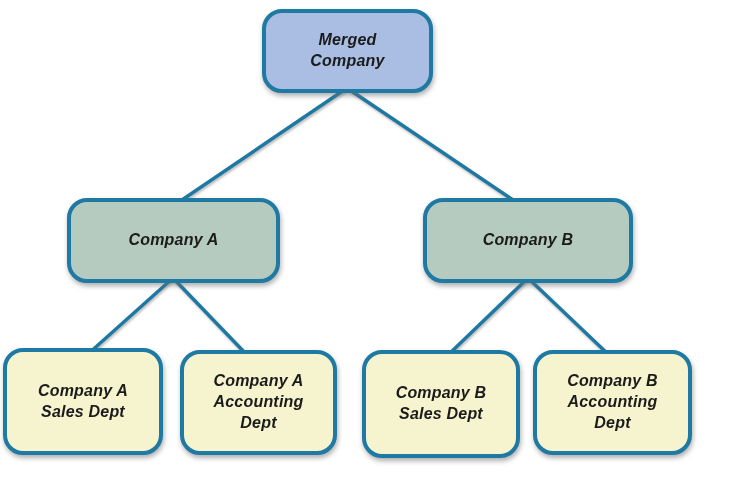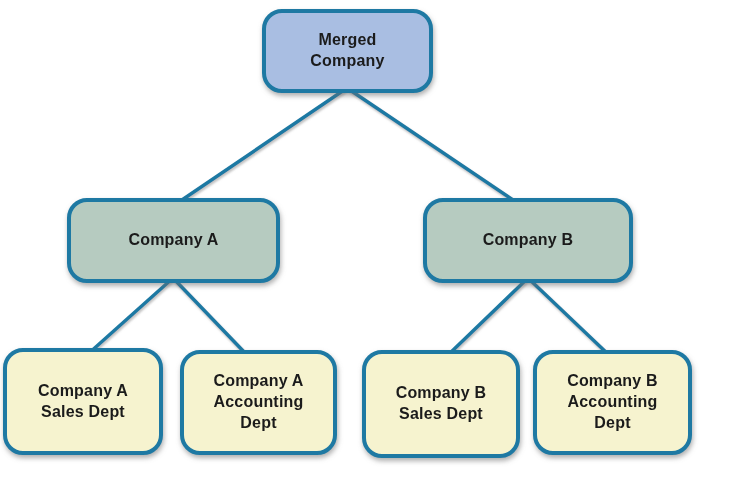--- a/index.html
+++ b/index.html
@@ -32,20 +32,21 @@
     text-align: center;
     box-shadow: 1px 3px 5px rgba(110,110,110,0.55);
   }
   .node .label {
     font-weight: bold;
     font-size: 16px;
     line-height: 1.3;
     color: var(--text-color, #1b1b1b);
     white-space: pre-line;
     letter-spacing: 0.2px;
+    font-style: italic;
   }
   
   .n-merged       { left: 262px; top: 9px;   width: 171px; height: 84px; }
   .n-company-a    { left: 67px;  top: 198px; width: 213px; height: 85px; }
   .n-company-b    { left: 423px; top: 198px; width: 210px; height: 85px; }
   .n-a-sales      { left: 3px;   top: 348px; width: 160px; height: 107px; }
   .n-a-accounting { left: 180px; top: 350px; width: 157px; height: 105px; }
   .n-b-sales      { left: 362px; top: 350px; width: 158px; height: 108px; }
   .n-b-accounting { left: 533px; top: 350px; width: 159px; height: 105px; }
 </style>

